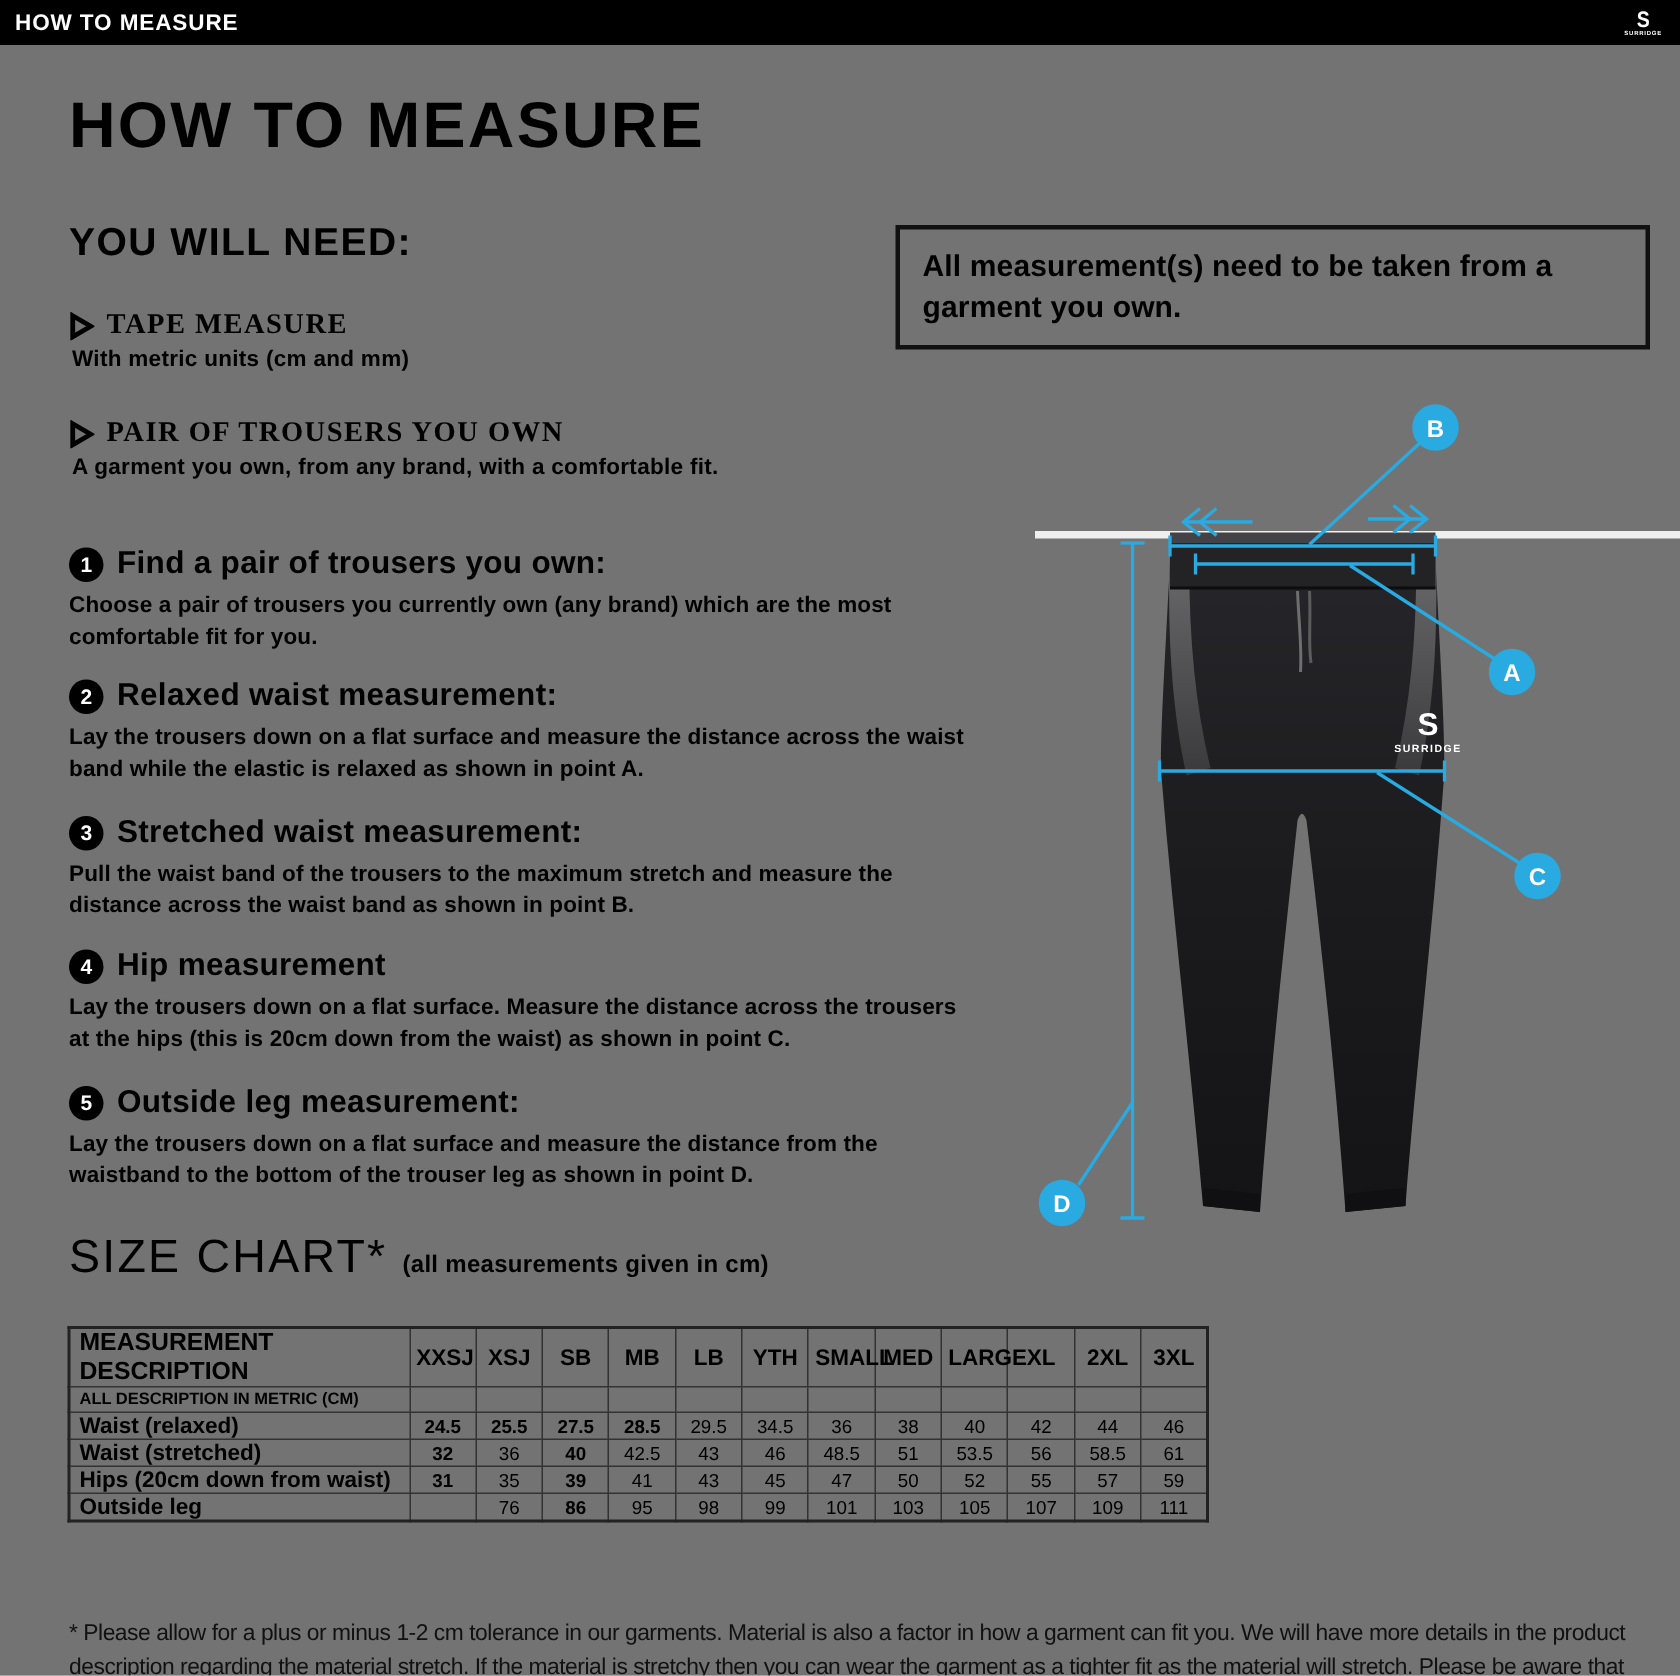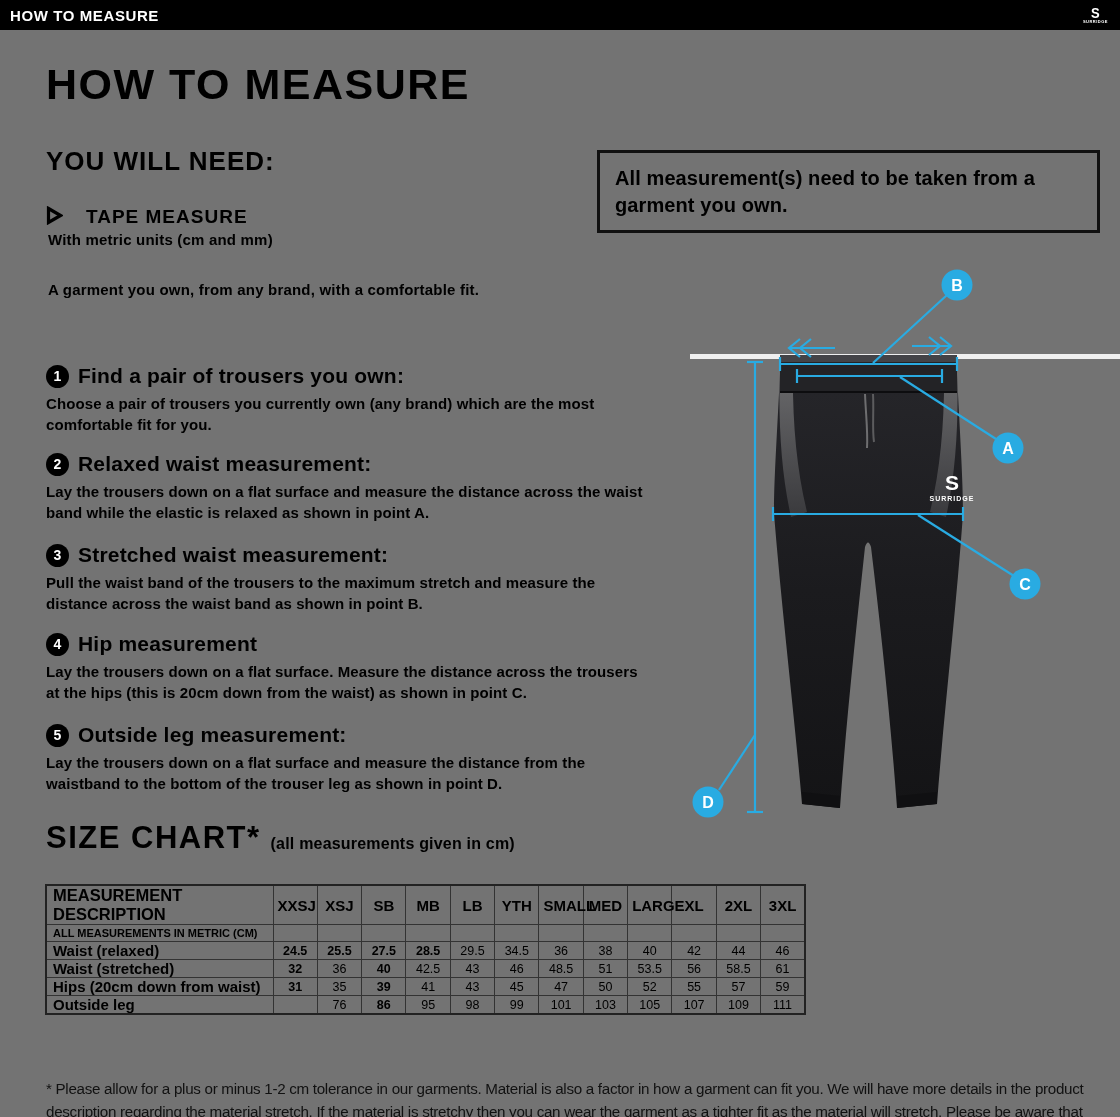--- a/index.html
+++ b/index.html
@@ -15,33 +15,33 @@
   .topbar-logo .w { color:#fff; font-size:4px; letter-spacing:.5px; font-weight:bold; margin-top:1px;}
 
   .h1 { position:absolute; left:46px; top:60px; font-size:43px; font-weight:bold; letter-spacing:1.5px; }
   .ywn { position:absolute; left:46px; top:146px; font-size:26px; font-weight:bold; letter-spacing:1px; }
 
   .note-box { position:absolute; left:597px; top:150px; width:503px; height:83px;
               border:3px solid #111; padding:12px 15px; }
   .note-box p { font-size:20px; font-weight:bold; line-height:1.35; letter-spacing:.1px; }
 
   .tool { position:absolute; left:46px; width:620px; }
-  .tool-head { display:flex; align-items:flex-start; gap:23px; }
+  .tool-head { display:flex; align-items:center; gap:8px;font-family:Liberation Serif, serif; }
   .tool-head .t-label { font-size:19px; font-weight:bold; letter-spacing:1px; }
   .tool-desc { font-size:15px; font-weight:bold; margin-top:3px; margin-left:2px; letter-spacing:.2px;}
 
   .step { position:absolute; left:46px; width:600px; }
   .step-head { display:flex; align-items:center; gap:9px; }
   .badge { width:23px; height:23px; border-radius:50%; background:#000; color:#fff;
            display:flex; align-items:center; justify-content:center; font-size:14px; font-weight:bold; flex:0 0 23px;}
   .step-title { font-size:21px; font-weight:bold; letter-spacing:.2px; }
   .step-desc { font-size:15px; font-weight:bold; line-height:1.42; margin-top:5px; letter-spacing:.1px; }
 
   .sc-head { position:absolute; left:46px; top:820px; display:flex; align-items:flex-end; }
-  .sc-title { font-size:31px; font-weight:bold; letter-spacing:1.5px; }
+  .sc-title { font-size:31px; font-weight:normal; letter-spacing:1.5px; }
   .sc-sub { font-size:16px; font-weight:bold; margin-left:10px; margin-bottom:3px; letter-spacing:.2px;}
 
   .tbl-wrap { position:absolute; left:45px; top:884px; }
   table { border-collapse:collapse; table-layout:fixed; width:761px; border:2px solid #222; }
   th, td { border:1px solid #333; padding:0 4px; }
   thead th { height:27px; font-size:15px; text-align:center; }
   thead th.desc-h { width:227px; font-size:16.5px; text-align:left; padding-left:6px; }
   tbody tr { height:17px; }
   tbody th.rl { font-size:15px; text-align:left; padding-left:6px; font-weight:bold; }
   tbody tr.metric th.rl { font-size:11px; }
@@ -77,20 +77,26 @@
     <div class="tool-head">
       <svg width="17" height="19" viewBox="0 0 17 19">
         <path d="M2.5,2.5 L14.5,9.5 L2.5,16.5 Z" fill="none" stroke="#000" stroke-width="3.2" stroke-linejoin="miter"></path>
       </svg>
       <span class="t-label">TAPE MEASURE</span>
     </div>
     <div class="tool-desc">With metric units (cm and mm)</div>
   </div>
 
   <div class="tool" style="top:278px">
+    <div class="tool-head">
+      <svg width="17" height="19" viewBox="0 0 17 19">
+        <path d="M2.5,2.5 L14.5,9.5 L2.5,16.5 Z" fill="none" stroke="#000" stroke-width="3.2" stroke-linejoin="miter"></path>
+      </svg>
+      <span class="t-label">PAIR OF TROUSERS YOU OWN</span>
+    </div>
     <div class="tool-desc">A garment you own, from any brand, with a comfortable fit.</div>
   </div>
 
   <div class="step" style="top:364px">
     <div class="step-head">
       <span class="badge">1</span>
       <span class="step-title">Find a pair of trousers you own:</span>
     </div>
     <p class="step-desc">Choose a pair of trousers you currently own (any brand) which are the most comfortable fit for you.</p>
   </div>
@@ -245,21 +251,21 @@
             <th>SMALL</th>
             <th>MED</th>
             <th>LARGE</th>
             <th>XL</th>
             <th>2XL</th>
             <th>3XL</th>
           </tr>
         </thead>
         <tbody>
           <tr class="metric">
-            <th class="rl">ALL MEASUREMENTS IN METRIC (CM)</th>
+            <th class="rl">ALL DESCRIPTION IN METRIC (CM)</th>
             <td></td>
             <td></td>
             <td></td>
             <td></td>
             <td></td>
             <td></td>
             <td></td>
             <td></td>
             <td></td>
             <td></td>

